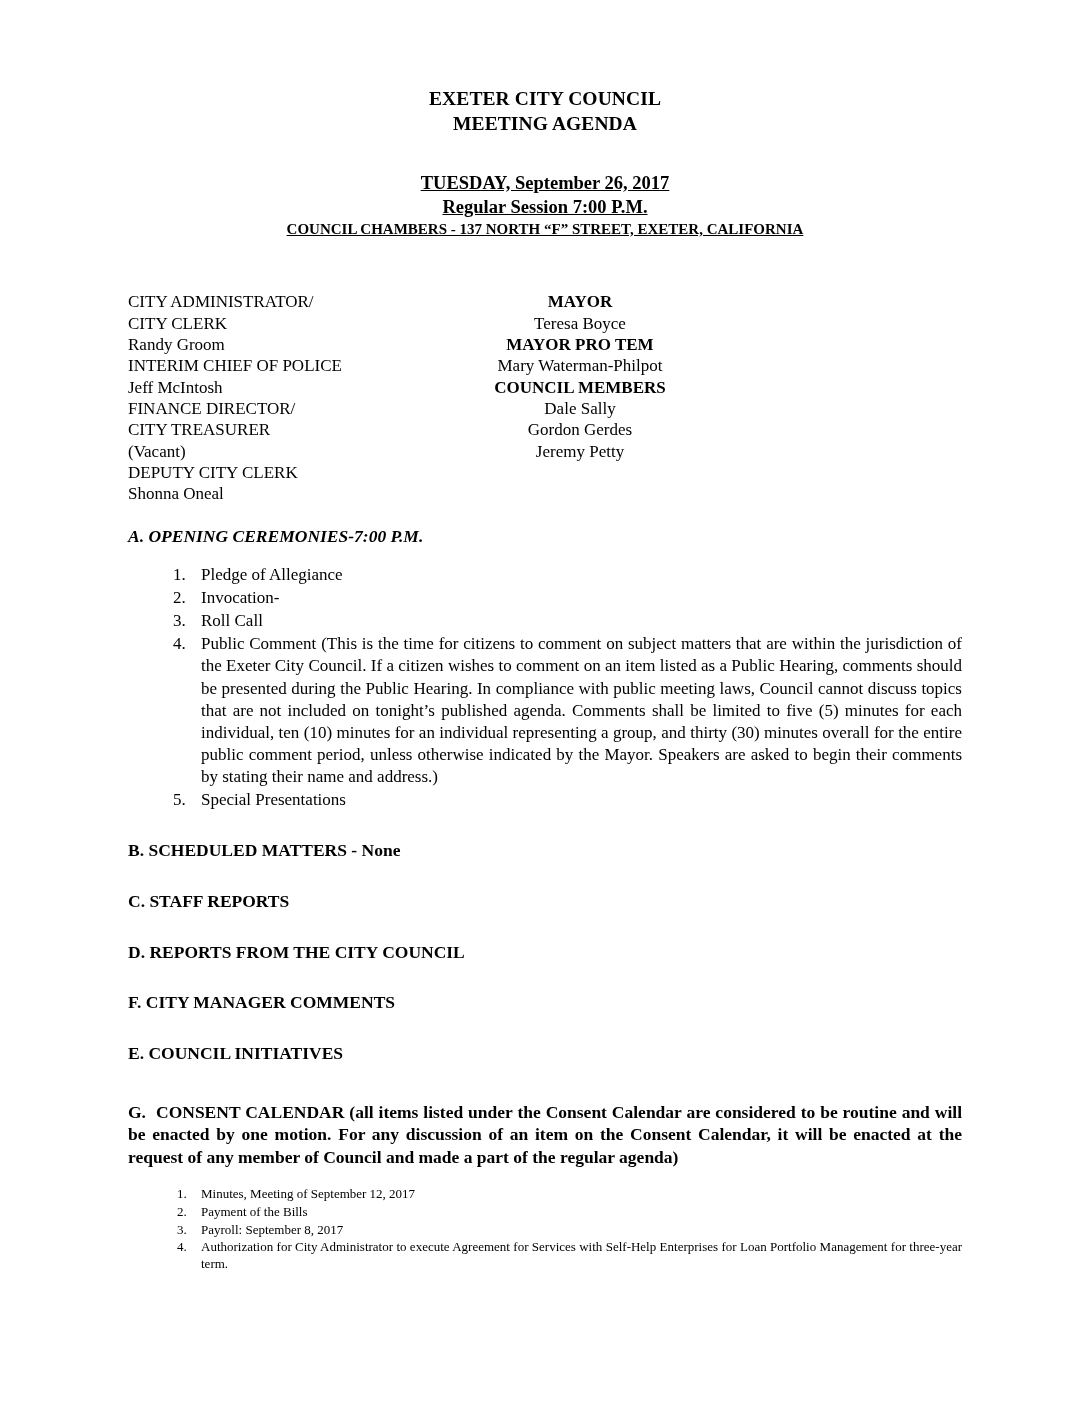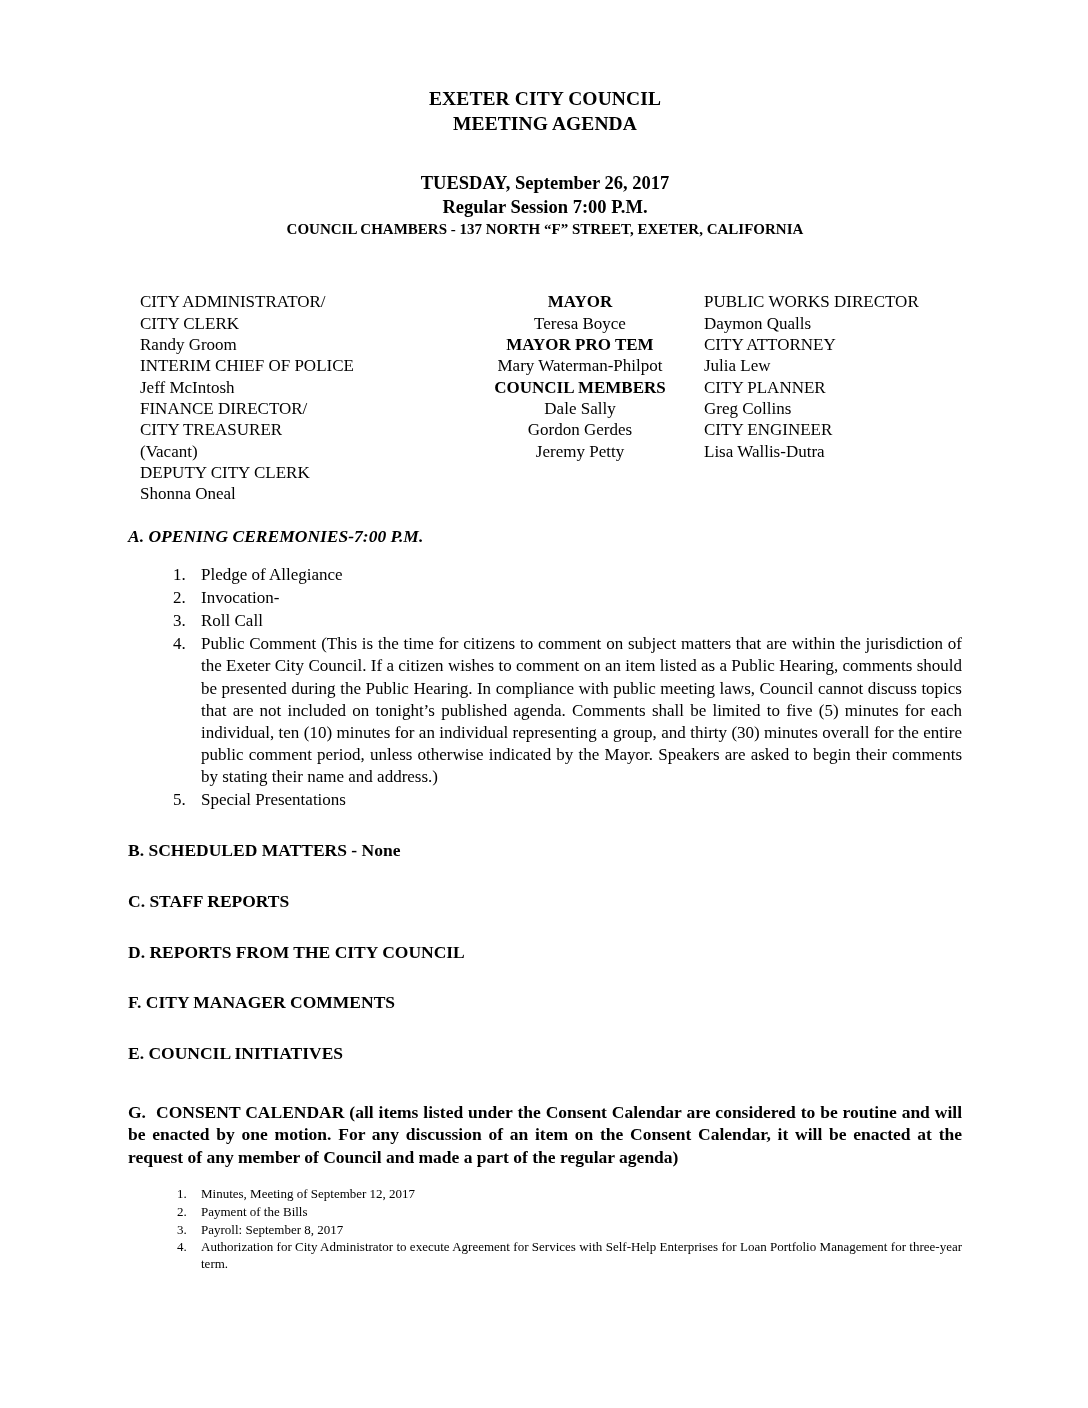--- a/index.html
+++ b/index.html
@@ -39,38 +39,39 @@
   .title-block .line {
     white-space: nowrap;
   }
   .title-gap {
     height: 34px;
   }
   .meeting-block {
     text-align: center;
     font-weight: bold;
     line-height: 1.32;
+    text-decoration: underline;
   }
   .meeting-block .l1 { font-size: 18.5px; }
   .meeting-block .l2 { font-size: 18.5px; }
   .meeting-block .l3 { font-size: 15px; }
 
   
   .officials {
     position: relative;
     margin-top: 52px;
     height: 214px;
     font-size: 17px;
     line-height: 1.255;
   }
   .col {
     position: absolute;
     top: 0;
   }
-  .col-left  { left: 12px;   width: 300px; text-align: left; }
+  .col-left  { left: 0px;   width: 300px; text-align: left; }
   .col-mid   { left: 312px; width: 280px; text-align: center; }
   .col-right { left: 576px; width: 260px; text-align: left; }
 
   .col .role  { font-weight: normal; }
   .col .name  { font-weight: normal; }
   .col-mid .role { font-weight: bold; }
   .col-mid .name { font-weight: normal; }
   .col-mid .member { font-weight: normal; }
 
   
@@ -162,30 +163,20 @@
         <div class="role">MAYOR</div>
         <div class="name">Teresa Boyce</div>
         <div class="role">MAYOR PRO TEM</div>
         <div class="name">Mary Waterman-Philpot</div>
         <div class="role">COUNCIL MEMBERS</div>
         <div class="member">Dale Sally</div>
         <div class="member">Gordon Gerdes</div>
         <div class="member">Jeremy Petty</div>
       </div>
 
-      <div class="col col-right">
-        <div class="role">PUBLIC WORKS DIRECTOR</div>
-        <div class="name">Daymon Qualls</div>
-        <div class="role">CITY ATTORNEY</div>
-        <div class="name">Julia Lew</div>
-        <div class="role">CITY PLANNER</div>
-        <div class="name">Greg Collins</div>
-        <div class="role">CITY ENGINEER</div>
-        <div class="name">Lisa Wallis-Dutra</div>
-      </div>
     </div>
 
     <div class="section sec-A">A. OPENING CEREMONIES-7:00 P.M.</div>
 
     <ol class="agenda-list">
       <li>Pledge of Allegiance</li>
       <li>Invocation-</li>
       <li>Roll Call</li>
       <li class="justified">Public Comment (This is the time for citizens to comment on subject matters that are within the jurisdiction of the Exeter City Council.  If a citizen wishes to comment on an item listed as a Public Hearing, comments should be presented during the Public Hearing.  In compliance with public meeting laws, Council cannot discuss topics that are not included on tonight’s published agenda.  Comments shall be limited to five (5) minutes for each individual, ten (10) minutes for an individual representing a group, and thirty (30) minutes overall for the entire public comment period, unless otherwise indicated by the Mayor.  Speakers are asked to begin their comments by stating their name and address.)</li>
       <li>Special Presentations</li>

